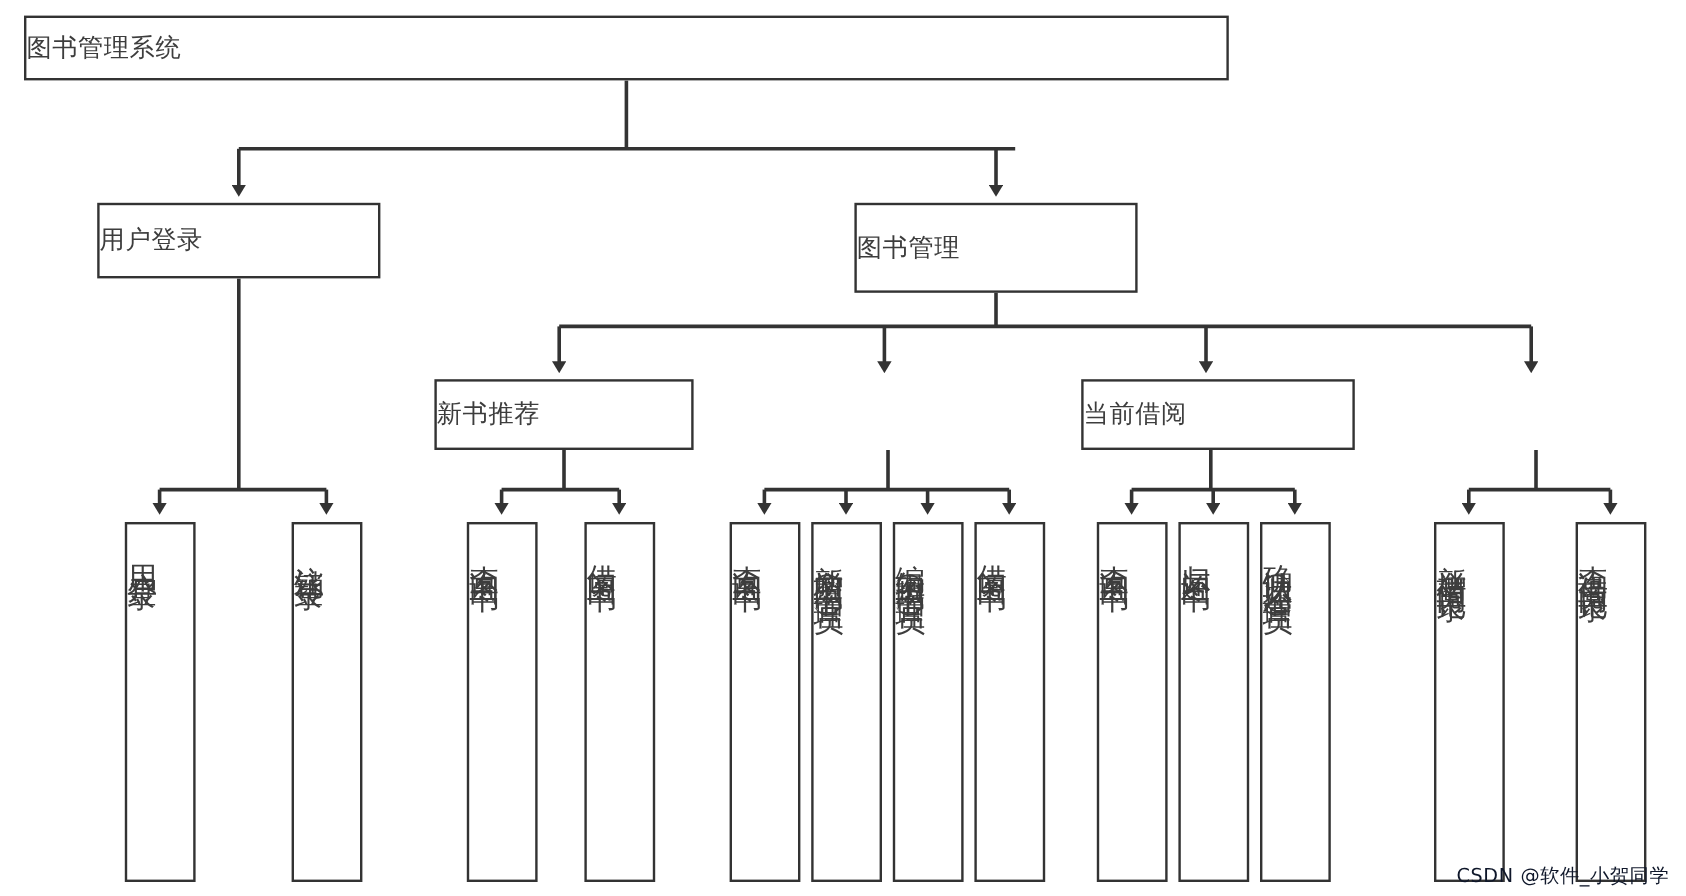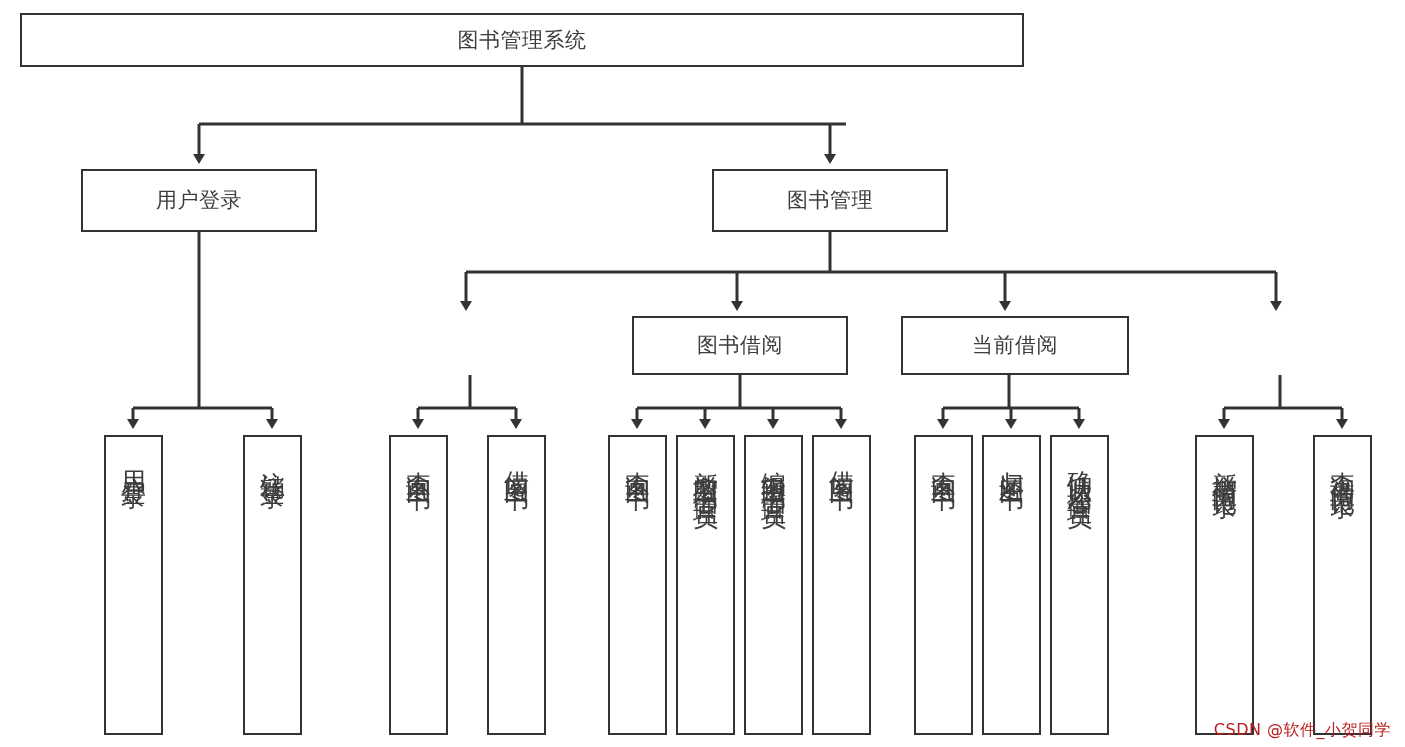--- a/index.html
+++ b/index.html
@@ -26,21 +26,20 @@
     width: 1405px;
     height: 747px;
   }
   .node {
     position: absolute;
     box-sizing: border-box;
     background: #ffffff;
     border: 2px solid #333333;
     display: flex;
     align-items: center;
-    justify-content: center;
     color: #3a3a3a;
   }
   .node .label-h {
     font-size: 21px;
     line-height: 1.15;
     letter-spacing: 0.5px;
     white-space: nowrap;
     color: #3d3d3d;
   }
   .node.vertical {
@@ -54,21 +53,21 @@
     line-height: 1.0;
     letter-spacing: 5px;
     color: #3d3d3d;
     white-space: nowrap;
   }
   .watermark {
     position: absolute;
     right: 14px;
     bottom: 6px;
     font-size: 16px;
-    color: #b91c1c;
+    color: #0f172a;
     letter-spacing: 0.5px;
     white-space: nowrap;
     pointer-events: none;
   }
 </style>
 </head>
 <body>
 
 <div id="diagram-root">
 
@@ -134,26 +133,26 @@
     </g>
   </svg>
 
   <div class="node" id="node-root" style="left: 20px; top: 13px; width: 1004px; height: 54px;">
     <span class="label-h">图书管理系统</span>
   </div>
 
   <div class="node" id="node-user-login" style="left: 81px; top: 169px; width: 236px; height: 63px;">
     <span class="label-h">用户登录</span>
   </div>
-  <div class="node" id="node-book-management" style="left: 712px; top: 169px; width: 236px; height: 63px;">
+  <div class="node" id="node-book-management" style="left: 712px; top: 169px; width: 236px; height: 75px;">
     <span class="label-h">图书管理</span>
   </div>
 
-  <div class="node" id="node-book-borrow" style="left: 632px; top: 316px; width: 216px; height: 59px;">
-    <span class="label-h">图书借阅</span>
+  <div class="node" id="node-new-book-recommend" style="left: 362px; top: 316px; width: 216px; height: 59px;">
+    <span class="label-h">新书推荐</span>
   </div>
   <div class="node" id="node-current-borrow" style="left: 901px; top: 316px; width: 228px; height: 59px;">
     <span class="label-h">当前借阅</span>
   </div>
 
   <div class="node vertical" id="node-leaf-0" style="left: 104px; top: 435px; width: 59px; height: 300px;">
     <span class="label-v">用户登录</span>
   </div>
   <div class="node vertical" id="node-leaf-1" style="left: 243px; top: 435px; width: 59px; height: 300px;">
     <span class="label-v">注销登录</span>

